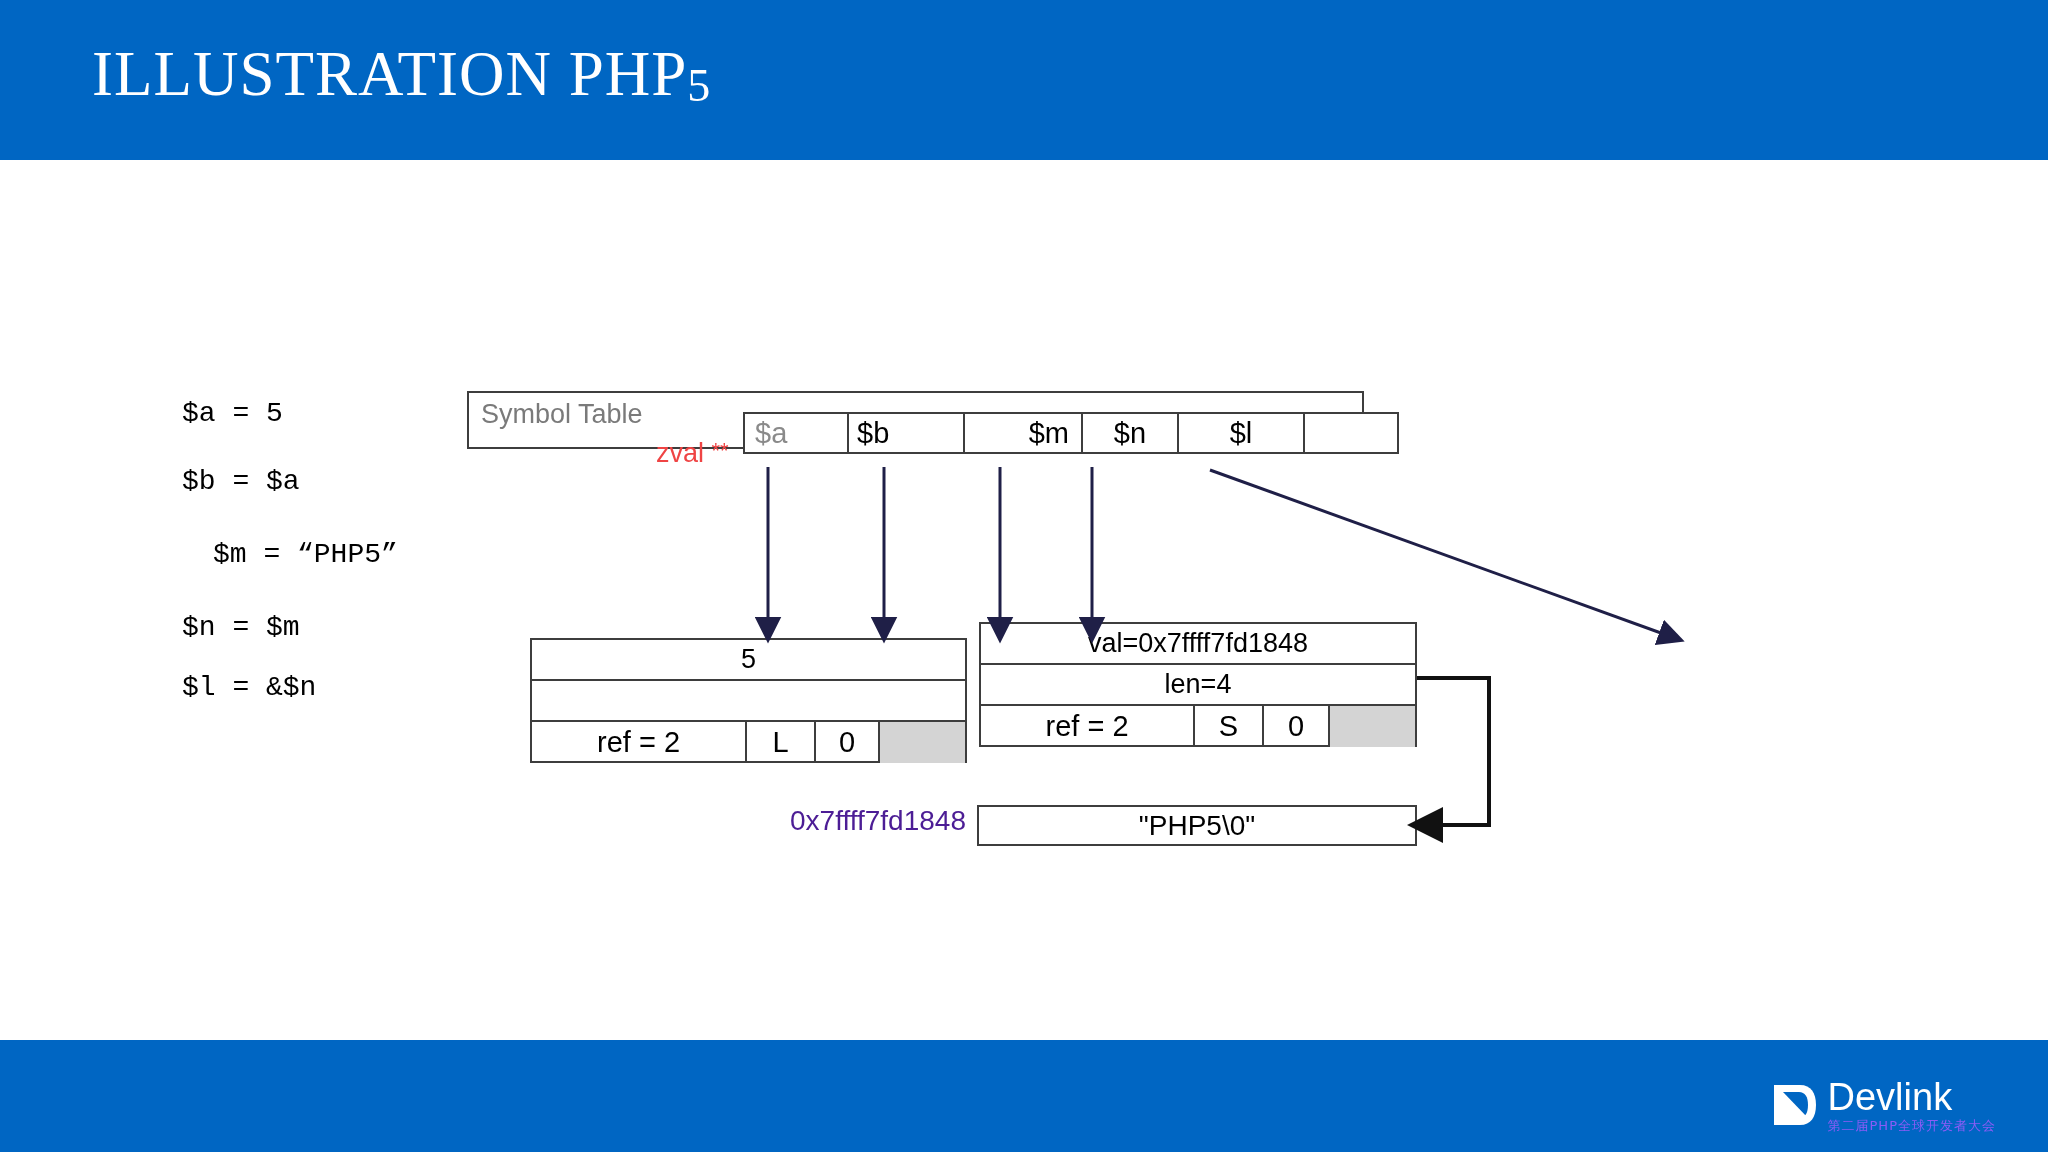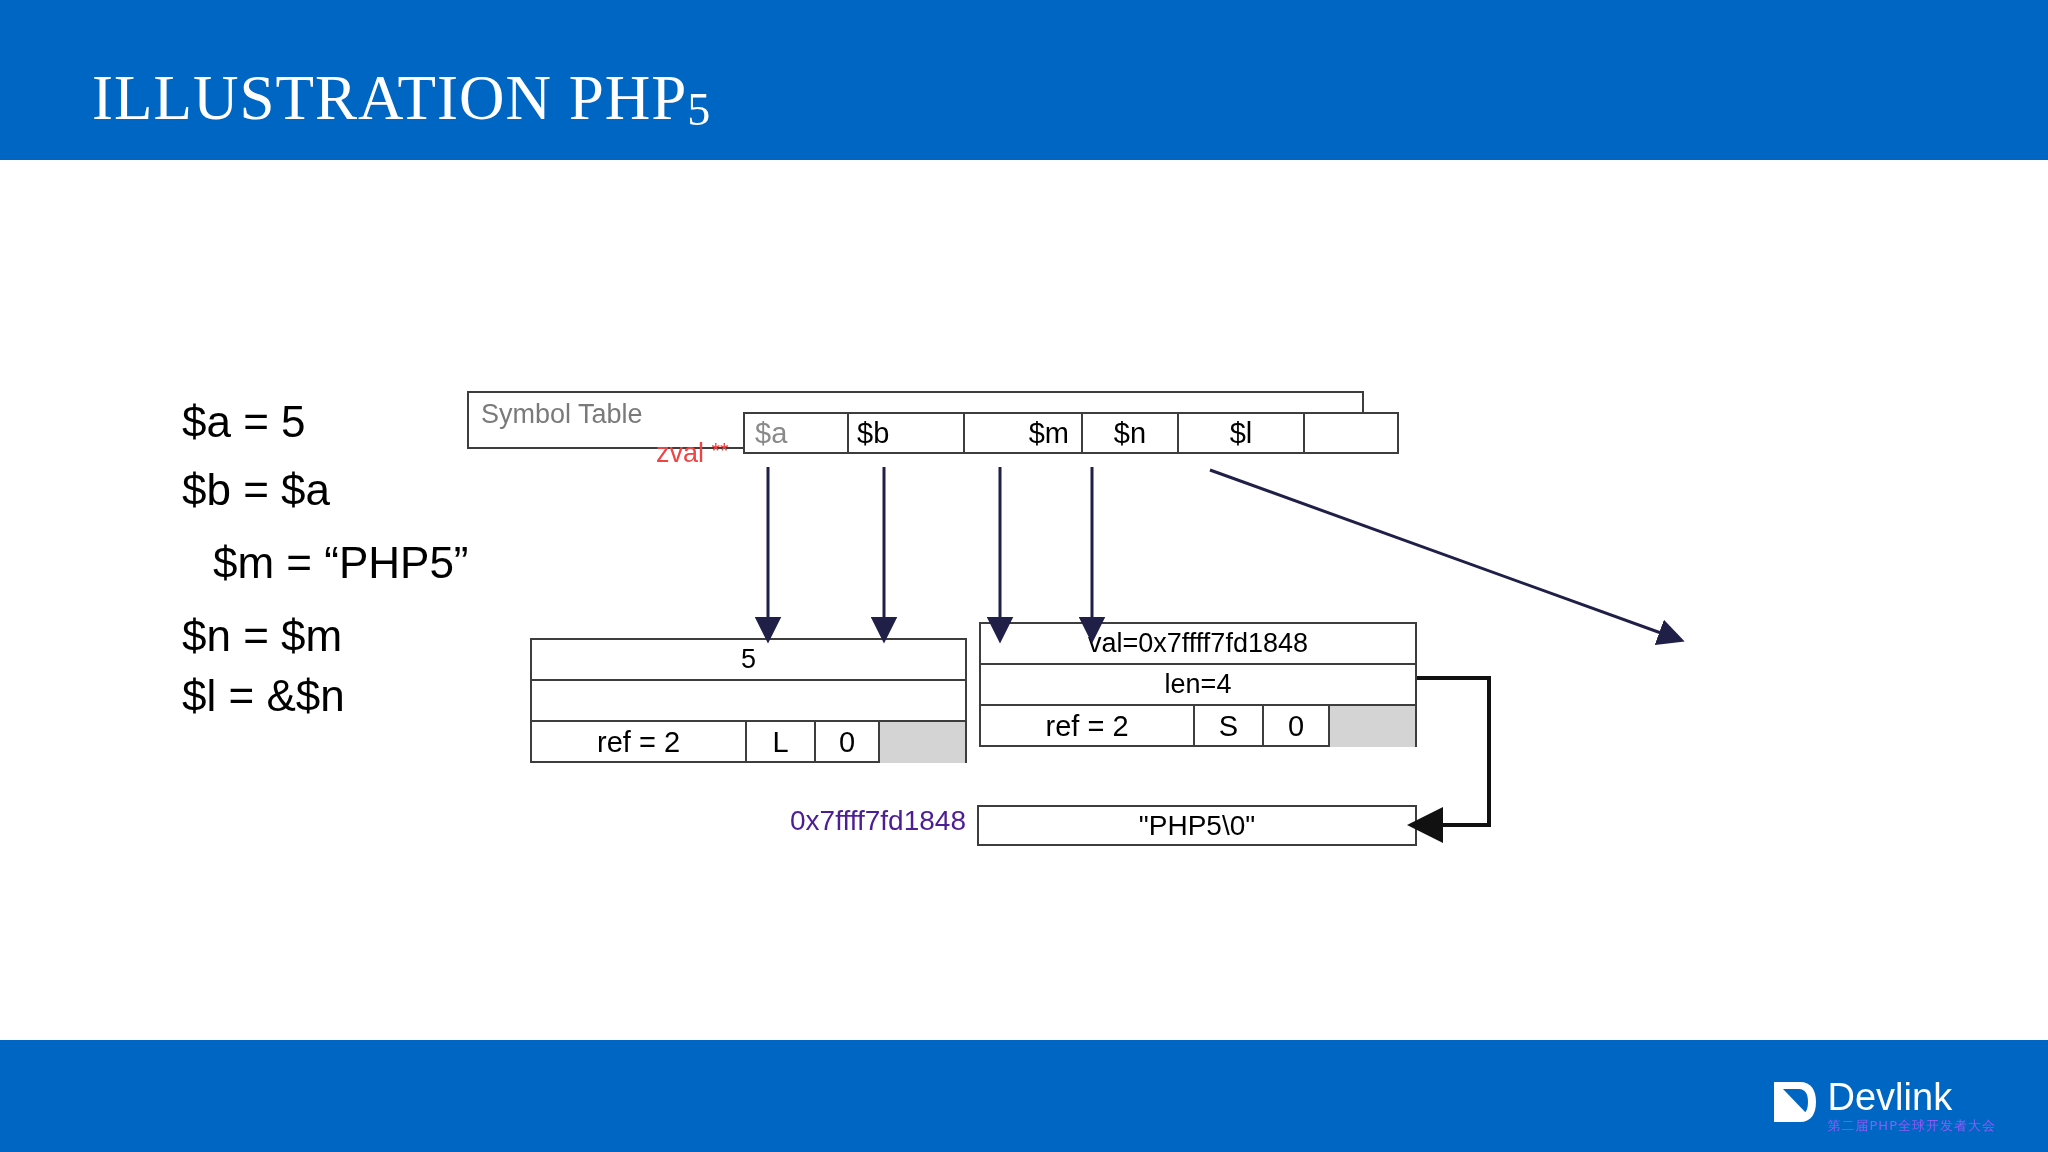--- a/index.html
+++ b/index.html
@@ -29,21 +29,20 @@
   }
   .slide-title {
     position: absolute;
     left: 92px;
     top: 38px;
     font-family: "Liberation Serif", serif;
     font-size: 63px;
     letter-spacing: 1px;
     color: #ffffff;
     white-space: nowrap;
-    margin-top: 24px;
   }
   .slide-title .num {
     font-size: 46px;
     vertical-align: baseline;
     position: relative;
     top: 6px;
   }
 
   
   .footer-band {
@@ -52,21 +51,21 @@
     top: 1040px;
     width: 2048px;
     height: 112px;
     background: #0066c3;
   }
   .logo-wrap {
     position: absolute;
     right: 52px;
     top: 1078px;
     display: flex;
-    align-items: flex-start;
+    align-items: center;
     gap: 10px;
   }
   .logo-mark {
     width: 48px;
     height: 48px;
     flex: 0 0 auto;
   }
   .logo-text-col {
     display: flex;
     flex-direction: column;
@@ -88,22 +87,22 @@
   }
 
   
   .code-list {
     position: absolute;
     left: 182px;
     top: 400px;
     width: 330px;
   }
   .code-line {
-    font-family: Liberation Sans, sans-serif;
-    font-size: 44px;
+    font-family: Liberation Mono, monospace;
+    font-size: 28px;
     color: #000000;
     white-space: nowrap;
     line-height: 1;
   }
   .code-line.l0 { position: absolute; left: 0;  top: 0;   }
   .code-line.l1 { position: absolute; left: 0;  top: 68px;}
   .code-line.l2 { position: absolute; left: 0;  top: 141px; margin-left: 31px;}
   .code-line.l3 { position: absolute; left: 0;  top: 214px;}
   .code-line.l4 { position: absolute; left: 0;  top: 274px;}
 

